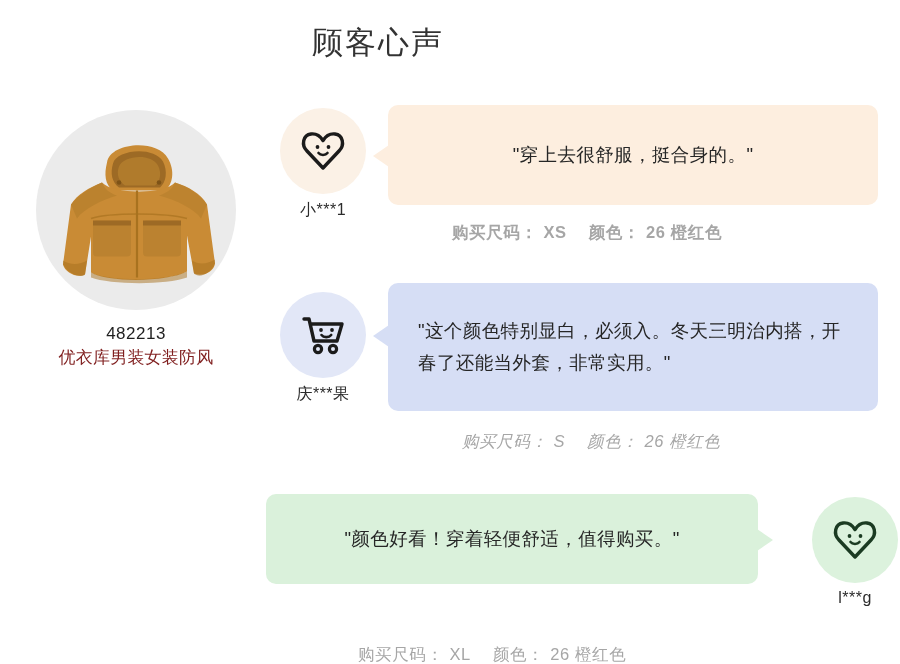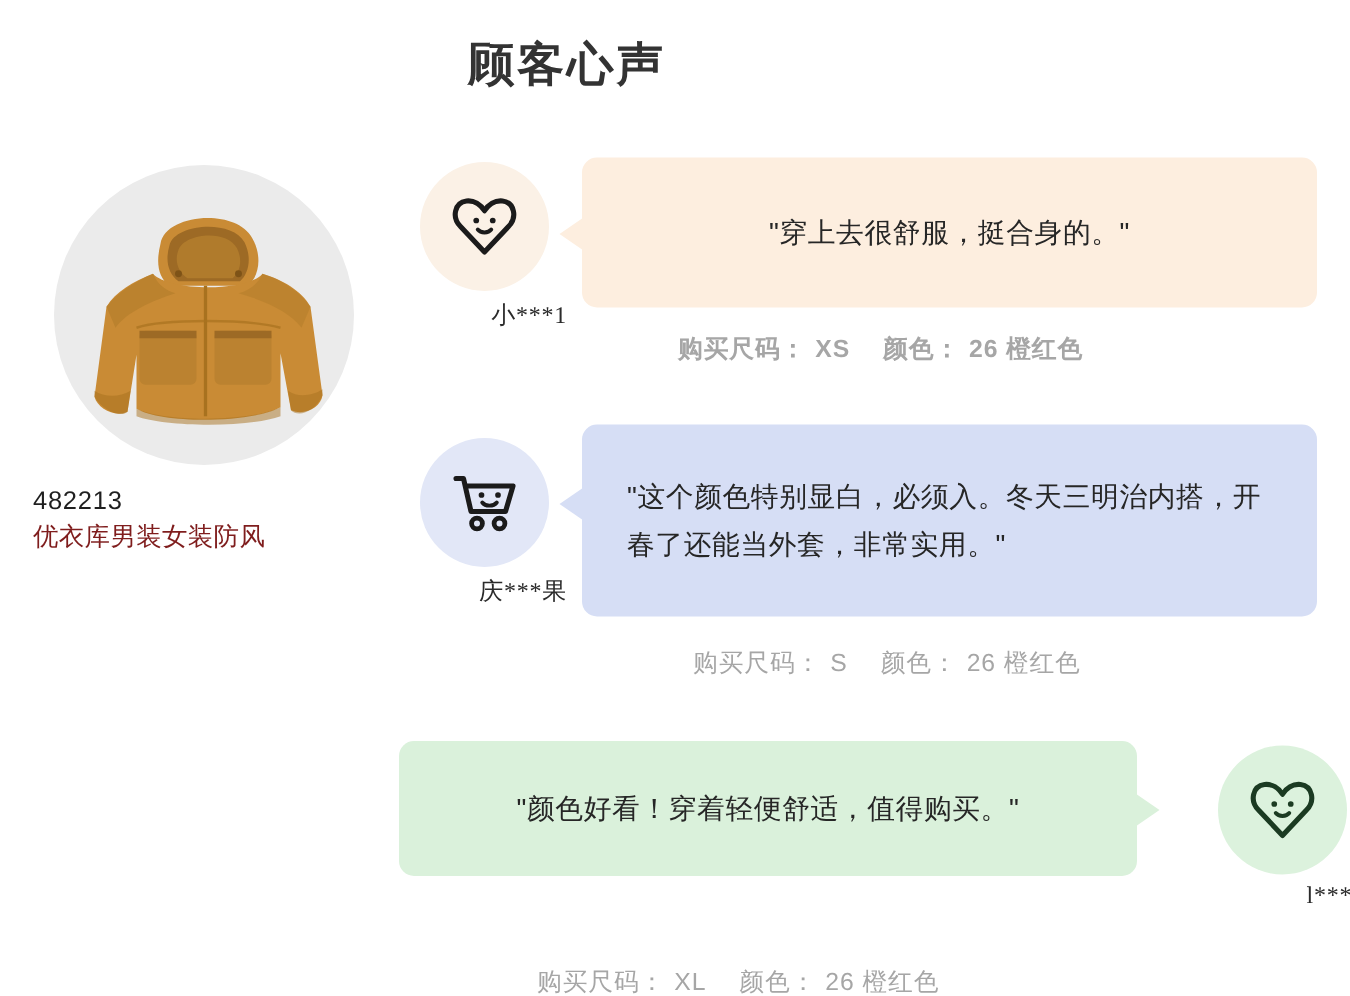--- a/index.html
+++ b/index.html
@@ -17,32 +17,32 @@
   }
 
   
   .page-title {
     position: absolute;
     top: 22px;
     left: 0;
     width: 756px;
     text-align: center;
     font-size: 31px;
-    font-weight: 700;
+    font-weight: 400;
     letter-spacing: 2px;
     color: #333333;
   }
 
   
   .product-col {
     position: absolute;
     left: 22px;
     top: 110px;
     width: 228px;
-    text-align: left;
+    text-align: center;
   }
   .product-photo-wrap {
     width: 200px;
     height: 200px;
     margin: 0 auto;
     border-radius: 50%;
     background: #ebebeb;
     position: relative;
     overflow: hidden;
   }
@@ -63,22 +63,21 @@
   .product-name {
     margin-top: 1px;
     font-size: 17px;
     line-height: 25px;
     color: #7f1d1d;
     letter-spacing: .2px;
   }
   .avatar-block {
     position: absolute;
     width: 110px;
-    text-align: right;
-    font-family: Liberation Serif, serif;
+    text-align: center;
   }
   .avatar-circle {
     width: 86px;
     height: 86px;
     margin: 0 auto;
     border-radius: 50%;
     display: flex;
     align-items: center;
     justify-content: center;
   }
@@ -145,21 +144,21 @@
   #meta-1 { left: 452px; top: 222px; font-weight: bold; }
 
   
   #avatar-2 { left: 268px; top: 292px; }
   #avatar-circle-2 { background: #e2e7f7; }
   #bubble-2 {
     left: 388px; top: 283px; width: 490px; height: 128px;
     background: #d6def5; padding: 0 30px;
   }
   #tail-2 { top: 42px; border-right: 16px solid #d6def5; }
-  #meta-2 { left: 462px; top: 431px; }
+  #meta-2 { left: 462px; top: 431px; font-style: italic; }
 
   
   #avatar-3 { left: 800px; top: 497px; }
   #avatar-circle-3 { background: #dcf2dd; }
   #bubble-3 {
     left: 266px; top: 494px; width: 492px; height: 90px;
     background: #daf1db; padding: 0 26px;
   }
   #bubble-3 .bubble-text { text-align: center; }
   #tail-3 { top: 35px; border-left: 16px solid #daf1db; }

